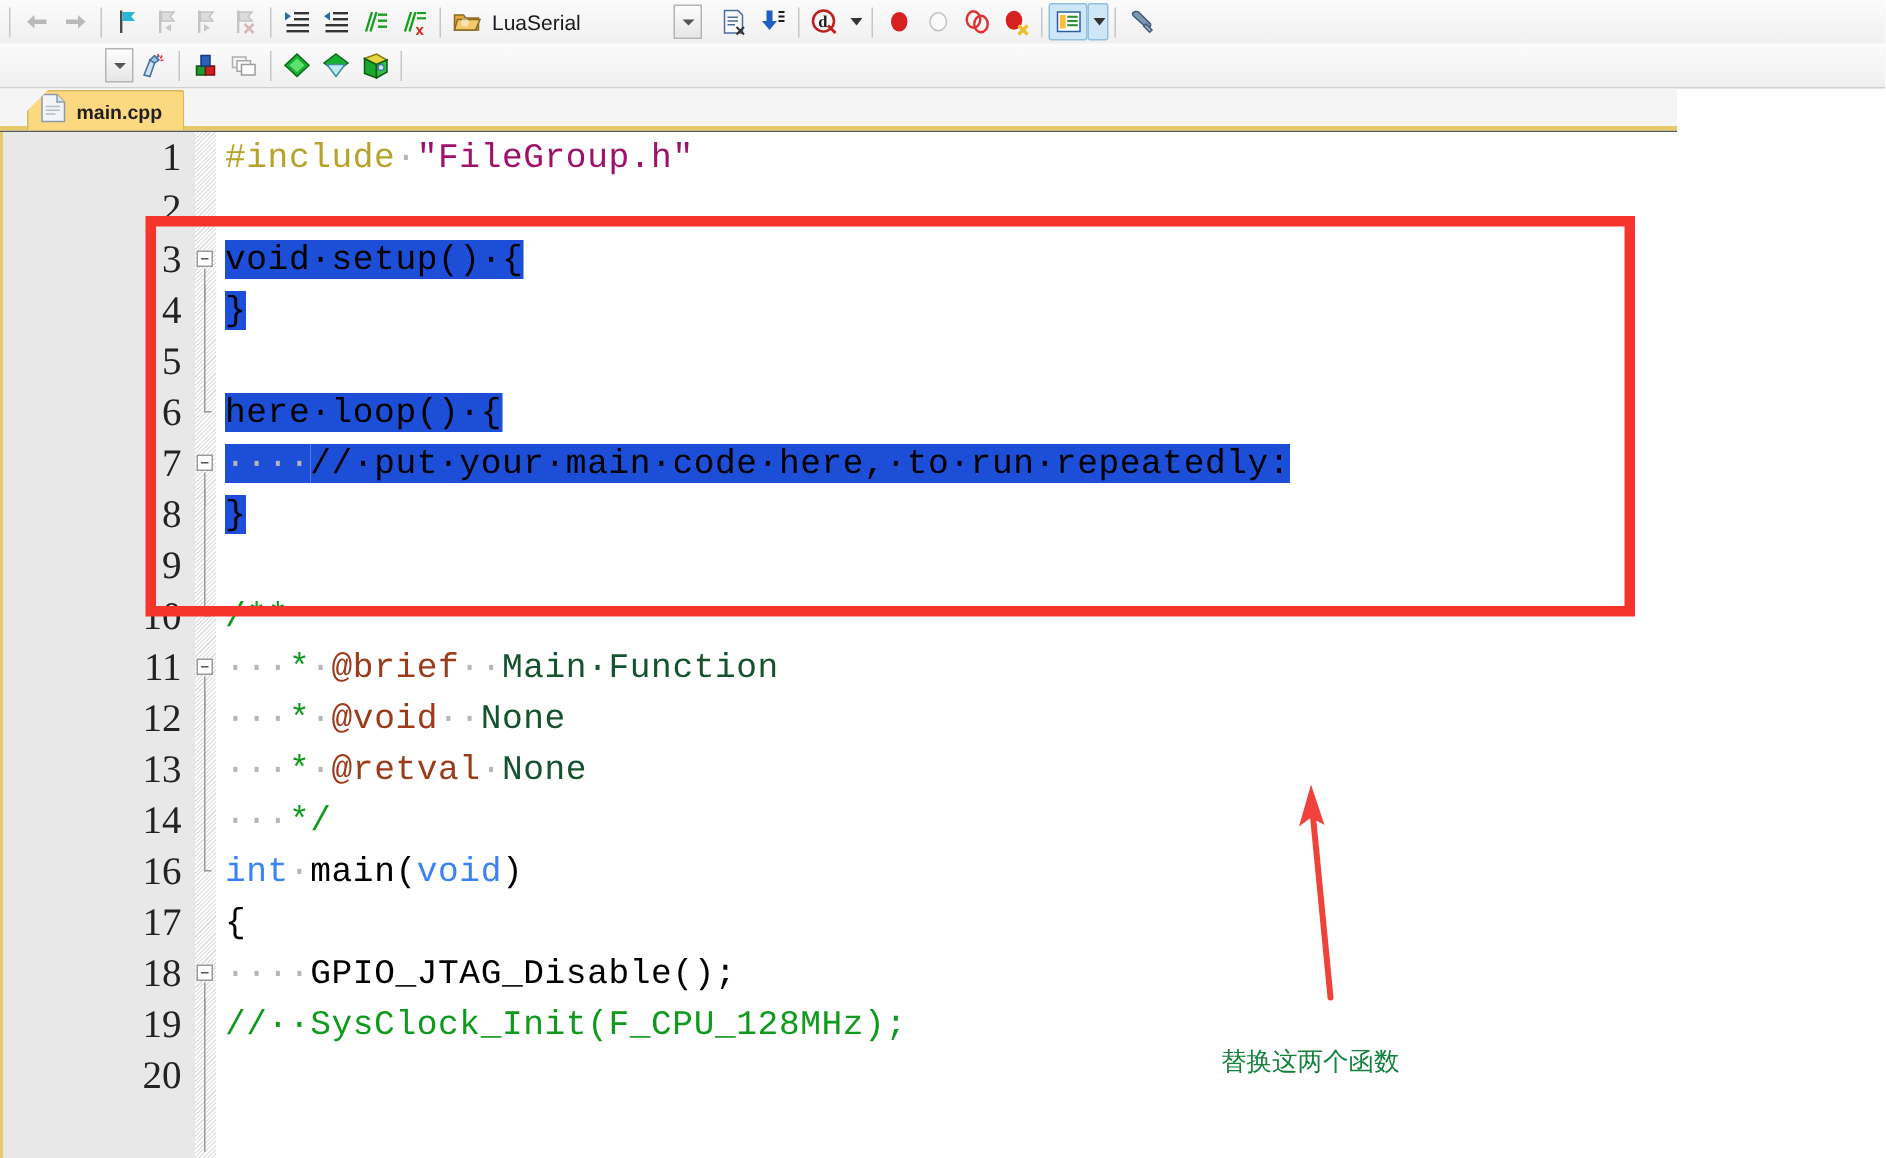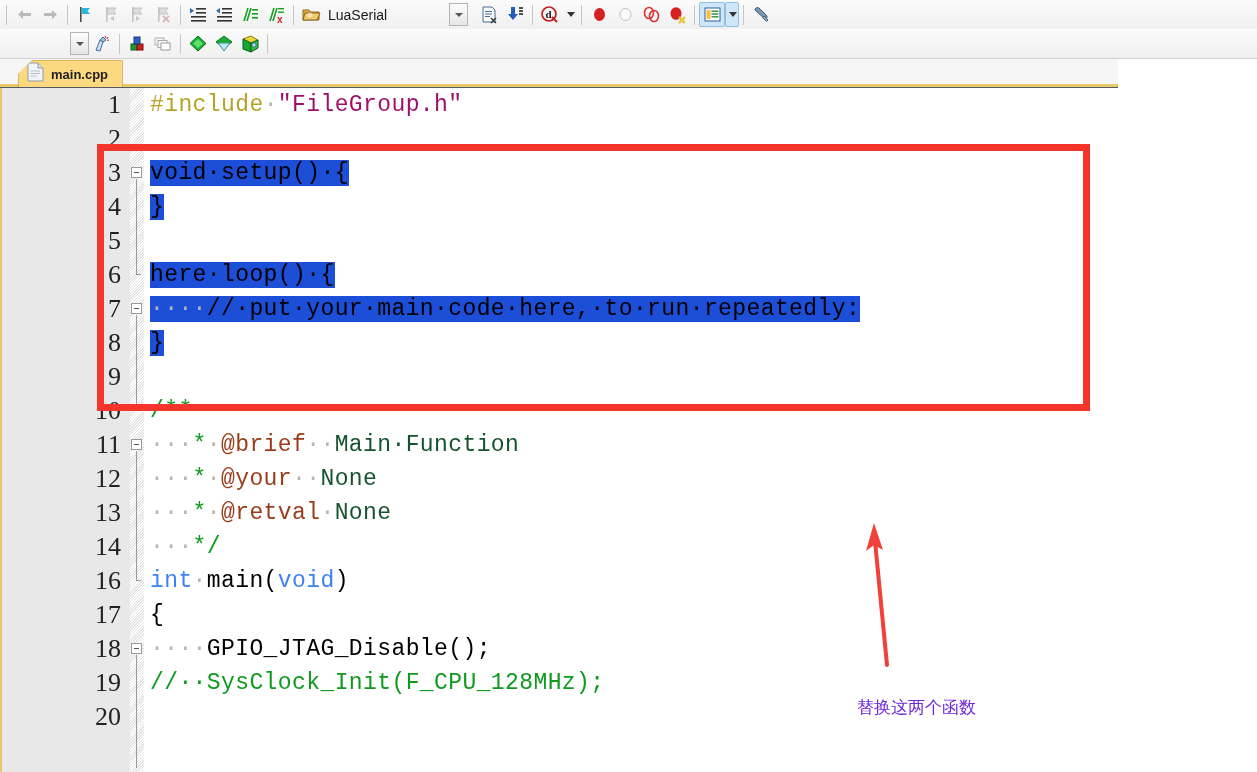--- a/index.html
+++ b/index.html
@@ -218,25 +218,24 @@
     z-index: 30;
   }
   .ann-arrow {
     position: absolute;
     z-index: 30;
     pointer-events: none;
   }
   .ann-text {
     position: absolute;
     z-index: 31;
-    color: #6d28d9;
+    color: #15803d;
     font-size: 17px;
     font-family: "DejaVu Sans", sans-serif;
     white-space: nowrap;
-    margin-left: 43px;
   }
 </style>
 </head>
 <body>
 
 <div class="toolbar-area">
 
   <div class="toolbar-row">
     <div class="tb-sep"></div>
 
@@ -540,21 +539,21 @@
         <div class="cl">&nbsp;</div>
         <div class="cl"><span class="sel">void·setup()·{</span></div>
         <div class="cl"><span class="sel">}</span></div>
         <div class="cl">&nbsp;</div>
         <div class="cl"><span class="sel">here·loop()·{</span></div>
         <div class="cl"><span class="ws sel">····</span><span class="sel">//·put·your·main·code·here,·to·run·repeatedly:</span></div>
         <div class="cl"><span class="sel">}</span></div>
         <div class="cl">&nbsp;</div>
         <div class="cl"><span class="cmt">/**</span></div>
         <div class="cl"><span class="ws">···</span><span class="cmt">*</span><span class="ws">·</span><span class="doctag">@brief</span><span class="ws">··</span><span class="docgreen">Main·Function</span></div>
-        <div class="cl"><span class="ws">···</span><span class="cmt">*</span><span class="ws">·</span><span class="doctag">@your</span><span class="ws">··</span><span class="docgreen">None</span></div>
+        <div class="cl"><span class="ws">···</span><span class="cmt">*</span><span class="ws">·</span><span class="doctag">@void</span><span class="ws">··</span><span class="docgreen">None</span></div>
         <div class="cl"><span class="ws">···</span><span class="cmt">*</span><span class="ws">·</span><span class="doctag">@retval</span><span class="ws">·</span><span class="docgreen">None</span></div>
         <div class="cl"><span class="ws">···</span><span class="cmt">*/</span></div>
         <div class="cl"><span class="kw">int</span><span class="ws">·</span><span>main(</span><span class="kw">void</span><span>)</span></div>
         <div class="cl"><span>{</span></div>
         <div class="cl"><span class="ws">····</span><span>GPIO_JTAG_Disable();</span></div>
         <div class="cl"><span class="cmt">//··SysClock_Init(F_CPU_128MHz);</span></div>
       </div>
   </div>
 
   <div class="ann-rect" style="left:95px; top:56px; width:993px; height:267px;"></div>

